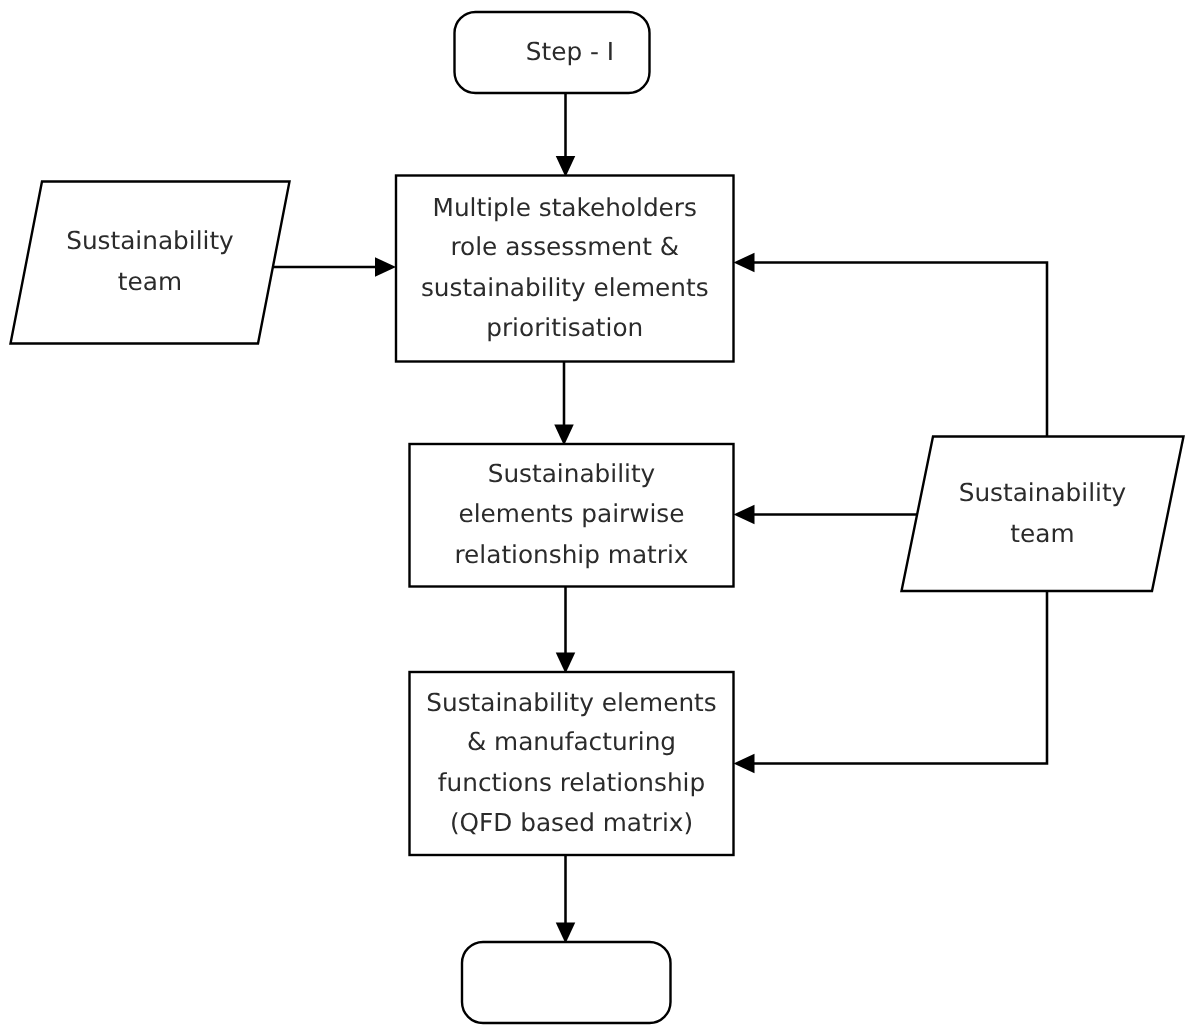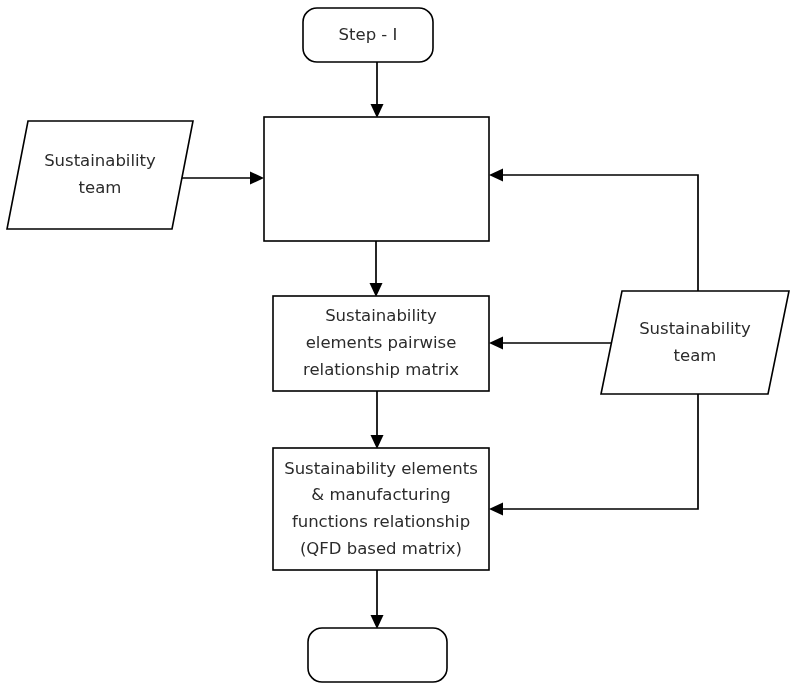--- a/index.html
+++ b/index.html
@@ -29,20 +29,21 @@
     justify-content: center;
     text-align: center;
     color: #2b2b2b;
     font-size: 16.5px;
     line-height: 1.62;
     white-space: pre-line;
     pointer-events: none;
   }
   .term-text {
     font-size: 16.5px;
+    padding-left: 12px;
   }
   .shape-stroke {
     fill: #ffffff;
     stroke: #000000;
     stroke-width: 1.6;
   }
   .conn {
     stroke: #000000;
     stroke-width: 1.7;
     fill: none;
@@ -112,20 +113,24 @@
 
     <rect class="shape-stroke" x="308" y="628" width="139" height="54" rx="14" ry="14"></rect>
 
   </svg>
 
   <div class="node-text term-text" style="left:303px; top:8px; width:130px; height:54px;">Step - I</div>
 
   <div class="node-text" style="left:12px; top:121px; width:176px; height:108px;">Sustainability
 team</div>
 
+  <div class="node-text" style="left:264px; top:117px; width:225px; height:124px;">Multiple stakeholders
+role assessment &amp;
+sustainability elements
+prioritisation</div>
 
   <div class="node-text" style="left:273px; top:296px; width:216px; height:95px;">Sustainability
 elements pairwise
 relationship matrix</div>
 
   <div class="node-text" style="left:606px; top:291px; width:178px; height:103px;">Sustainability
 team</div>
 
   <div class="node-text" style="left:273px; top:448px; width:216px; height:122px;">Sustainability elements
 &amp; manufacturing

